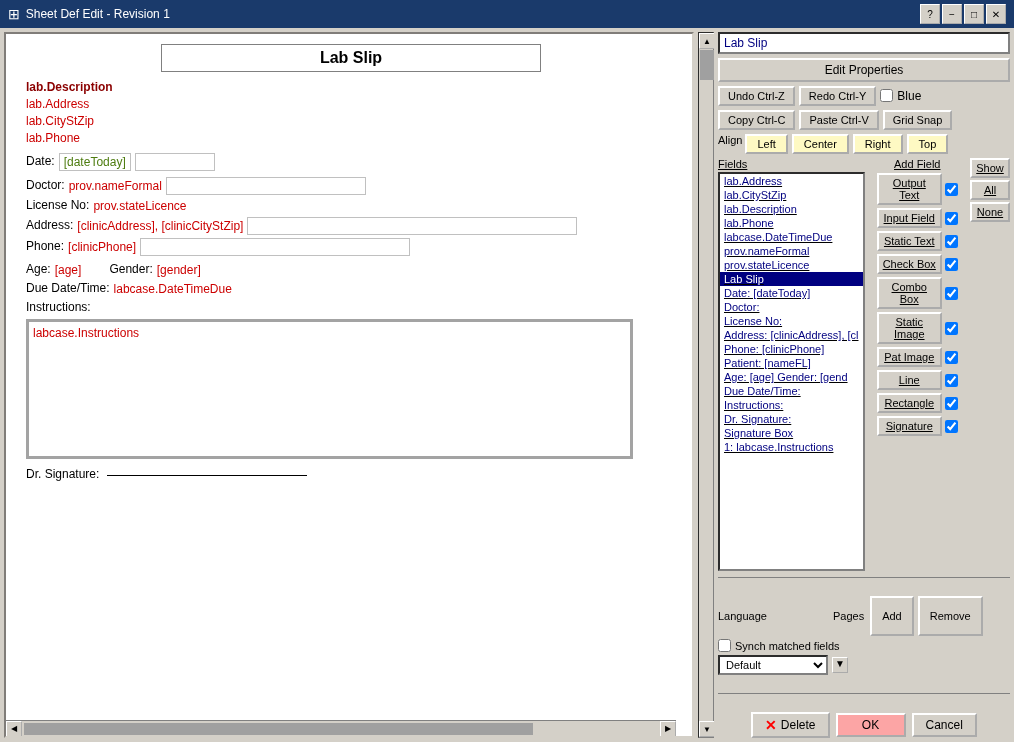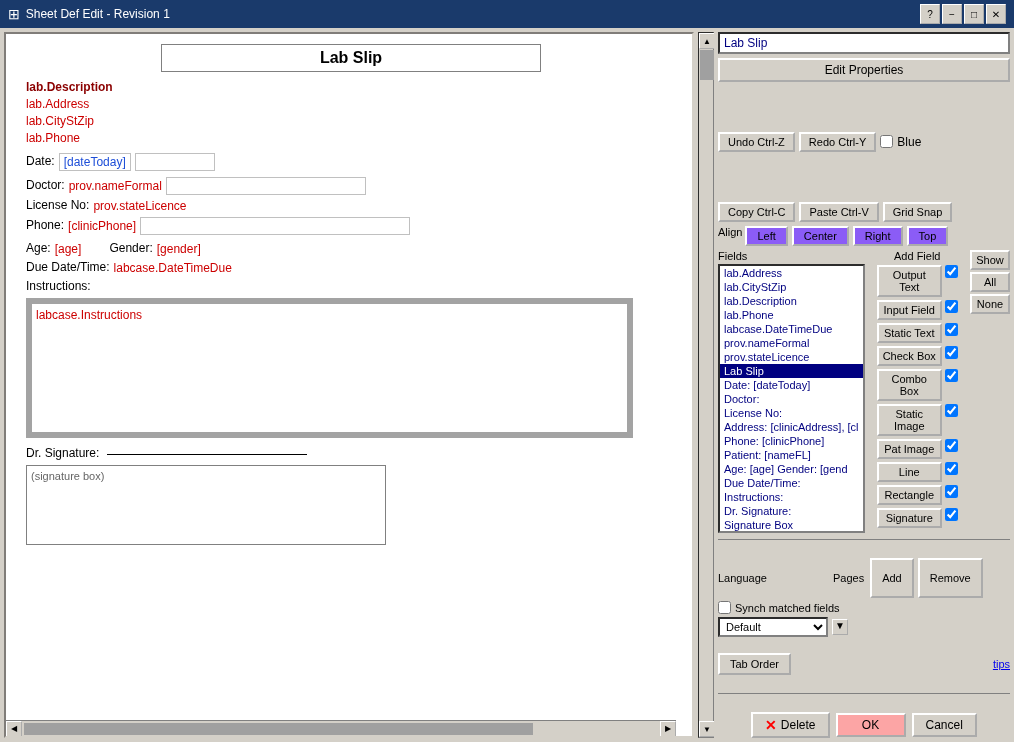--- a/index.html
+++ b/index.html
@@ -79,25 +79,25 @@
     }
 
     .section-label { font-size: 12px; color: #000; margin-bottom: 2px; }
     .red-text { color: #cc0000; font-size: 12px; }
 
     .date-box {
       border: 1px solid #c0c0c0;
       padding: 1px 4px;
       display: inline-block;
       font-size: 12px;
-      color: #1d4ed8;
+      color: #4d7c0f;
     }
 
     .instructions-area {
-      border: 6px solid #a3a3a3;
+      border: 3px solid #a3a3a3;
       min-height: 140px;
       width: 607px;
       margin-top: 2px;
       padding: 4px;
     }
 
     .signature-section { margin-top: 8px; }
     .sig-label { font-size: 12px; color: #000; margin-bottom: 2px; }
     .sig-box {
       border: 1px solid #808080;
@@ -137,38 +137,38 @@
 
     .edit-props-btn {
       background: #d4d0c8;
       border: 2px outset #fff;
       padding: 3px 10px;
       font-size: 12px;
       cursor: pointer;
       text-align: center;
     }
 
-    .btn-row { display: flex; gap: 4px; align-items: center; margin-top: 46px; }
+    .btn-row { display: flex; gap: 4px; align-items: center; }
     .tool-btn {
       background: #d4d0c8;
       border: 2px outset #fff;
       padding: 2px 8px;
       font-size: 11px;
       cursor: pointer;
       white-space: nowrap;
     }
 
     .checkbox-row { display: flex; align-items: flex-start; gap: 4px; }
     .checkbox-input { width: 13px; height: 13px; }
 
     .align-section { display: flex; flex-direction: row; gap: 3px; }
     .align-label { font-size: 11px; }
     .align-btns { display: flex; gap: 4px; }
     .align-btn {
-      background: #8b5cf6;
+      background: #fef9c3;
       border: 2px outset #fff;
       padding: 2px 10px;
       font-size: 11px;
       cursor: pointer;
       min-width: 38px;
       text-align: center;
     }
 
     .fields-list {
       flex: 1;
@@ -185,21 +185,21 @@
     }
     .fields-list-item.selected { background: #000080; color: white; }
 
     .add-field-col {
       display: flex;
       flex-direction: column;
       gap: 3px;
       width: 100px;
     }
     .add-field-label { font-size: 11px; text-align: center; }
-    .add-field-btn-row { display: flex; gap: 3px; }
+    .add-field-btn-row { display: flex; align-items: center; gap: 3px; }
     .add-field-btn {
       background: #d4d0c8;
       border: 2px outset #fff;
       padding: 2px 4px;
       font-size: 11px;
       cursor: pointer;
       flex: 1;
       text-align: center;
     }
     .field-checkbox { width: 13px; height: 13px; flex-shrink: 0; }
@@ -272,21 +272,21 @@
     .cancel-btn {
       background: #d4d0c8;
       border: 2px outset #fff;
       padding: 3px 12px;
       font-size: 12px;
       cursor: pointer;
     }
 
     .divider { border-top: 1px solid #808080; margin: 2px 0; }
 
-    .fields-outer { display: flex; gap: 12px; flex: 1; min-height: 0; }
+    .fields-outer { display: flex; gap: 12px; flex: 1; min-height: 0; text-decoration: underline; }
     .fields-label { font-size: 11px; margin-bottom: 2px; }
   </style>
 </head>
 <body>
 
 <div class="title-bar">
   <div class="title-bar-left">
     <span class="title-bar-icon">⊞</span>
     <span class="title-bar-title">Sheet Def Edit - Revision 1</span>
   </div>
@@ -333,20 +333,25 @@
         <span class="section-label">Doctor:</span>
         <span class="red-text">prov.nameFormal</span>
         <span class="input-box" style="width:200px;"></span>
       </div>
 
       <div class="field-line">
         <span class="section-label">License No:</span>
         <span class="red-text">prov.stateLicence</span>
       </div>
 
+      <div class="field-line">
+        <span class="section-label">Address:</span>
+        <span class="red-text">[clinicAddress], [clinicCityStZip]</span>
+        <span class="input-box" style="width:330px;"></span>
+      </div>
 
       <div class="field-line">
         <span class="section-label">Phone:</span>
         <span class="red-text">[clinicPhone]</span>
         <span class="input-box" style="width:270px;"></span>
       </div>
 
       <div style="margin-top:6px;"></div>
 
 
@@ -369,23 +374,20 @@
         </div>
         <div class="instructions-area">
           <span class="red-text">labcase.Instructions</span>
         </div>
       </div>
 
       <div class="signature-section">
         <div class="field-line">
           <span class="sig-label">Dr. Signature:</span>
           <span class="sig-line"></span>
-        </div>
-        <div class="sig-box">
-          <span>(signature box)</span>
         </div>
       </div>
     </div>
 
     <div class="scrollbar-h">
       <div class="scrollbar-btn">◀</div>
       <div style="flex:1; background:#d4d0c8; height:14px; margin:1px;">
         <div style="background:#a0a0a0; width:80%; height:12px; margin:1px;"></div>
       </div>
       <div class="scrollbar-btn">▶</div>
@@ -529,24 +531,20 @@
           <span>Synch matched fields</span>
         </div>
         <div style="display:flex; align-items:center; gap:4px;">
           <select class="lang-select">
             <option>Default</option>
           </select>
           <span style="display:inline-block; width:16px; height:16px; border: 1px outset #fff; background:#d4d0c8; text-align:center; cursor:pointer; font-size:10px;">▼</span>
         </div>
       </div>
 
-      <div class="bottom-btns">
-        <button class="tab-order-btn">Tab Order</button>
-        <span class="tips-link">tips</span>
-      </div>
 
       <div class="divider"></div>
 
       <div class="action-row">
         <button class="delete-btn">
           <span class="delete-x">✕</span>
           <span>Delete</span>
         </button>
         <button class="ok-btn">OK</button>
         <button class="cancel-btn">Cancel</button>

